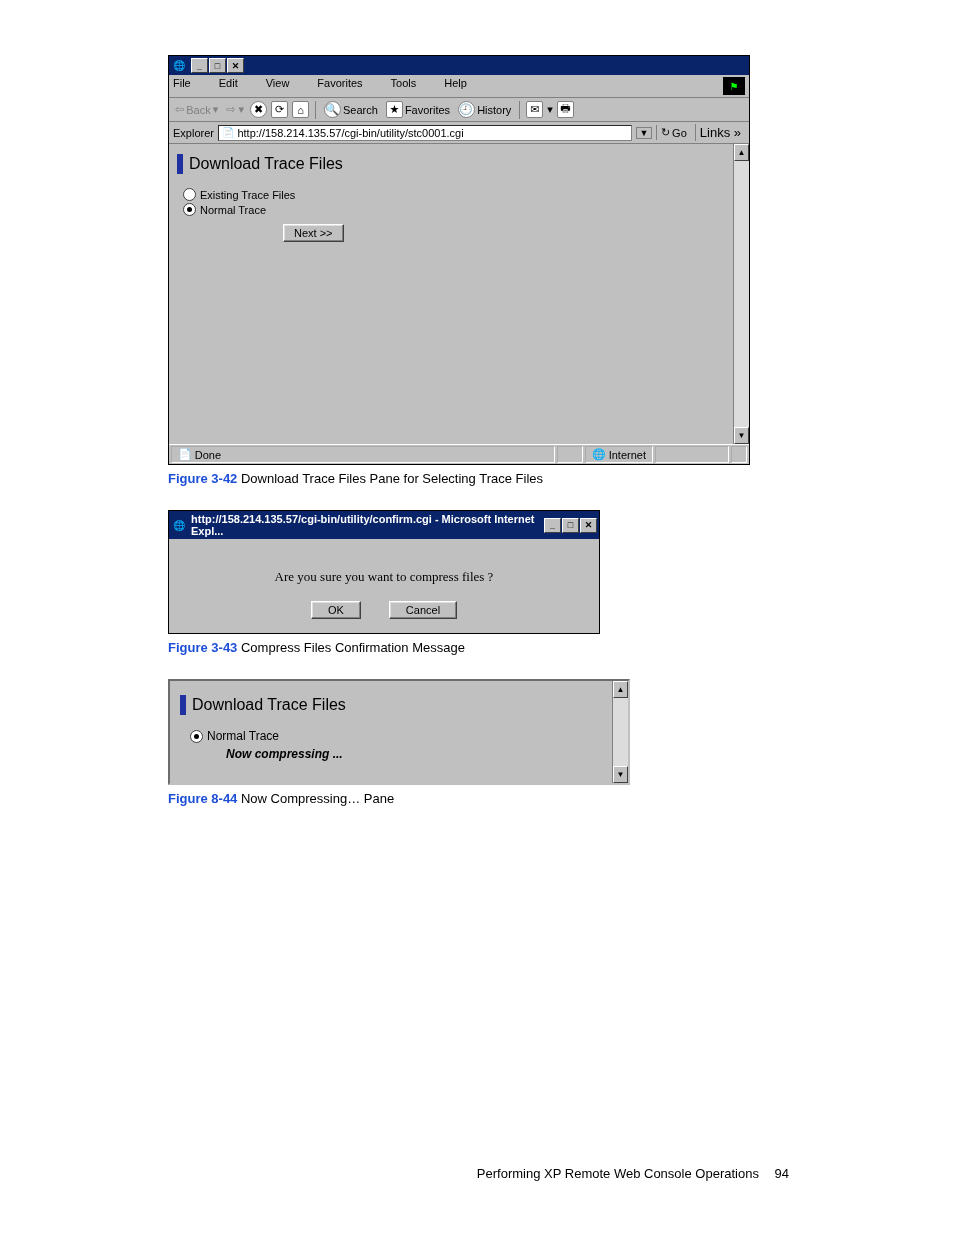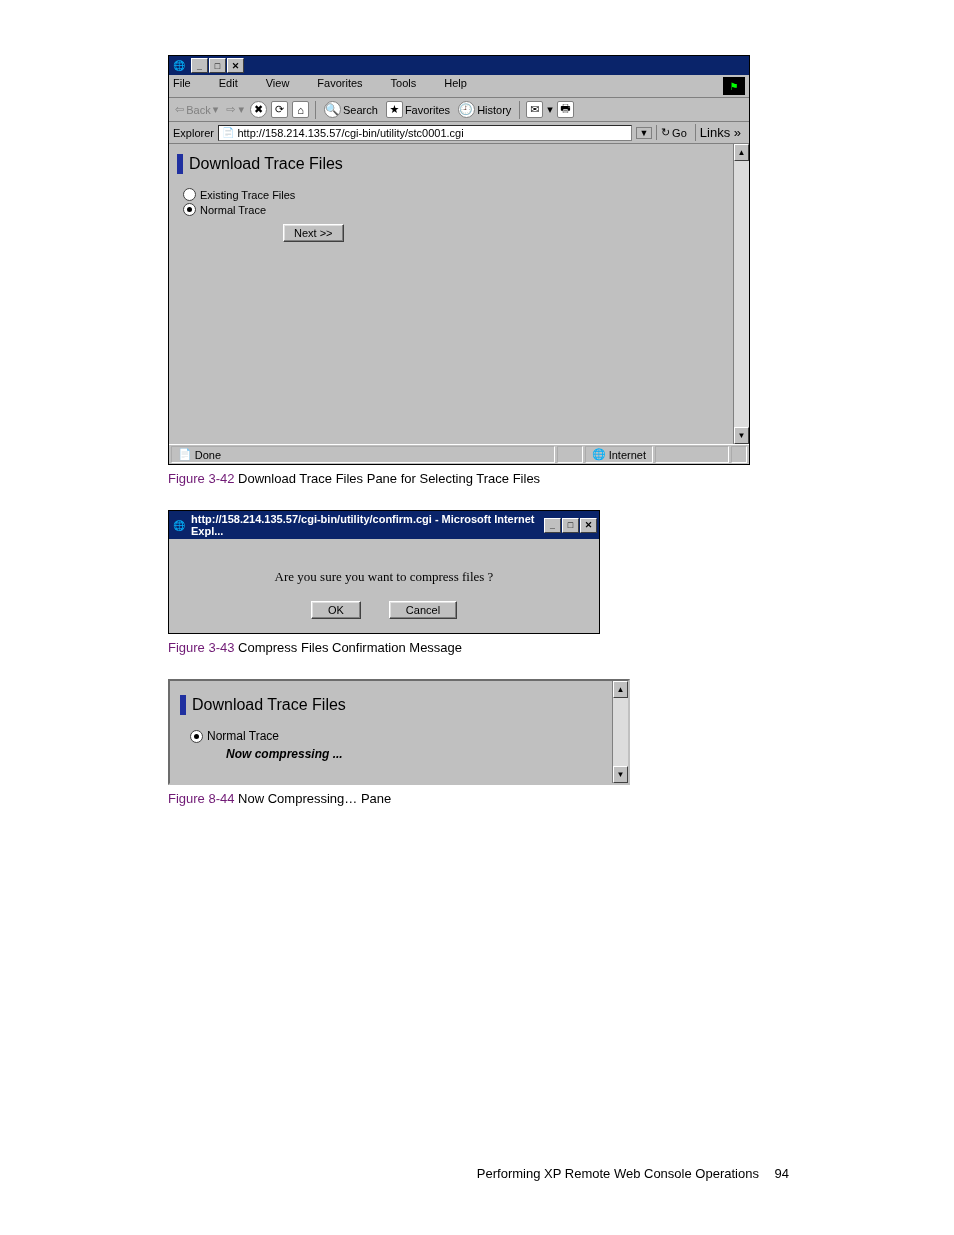--- a/index.html
+++ b/index.html
@@ -179,21 +179,21 @@
     padding: 1px 6px;
     display: flex; align-items: center; gap: 3px;
   }
   .statusbar .cell.first { flex: 1; }
   .statusbar .grip { width: 14px; border: 1px inset #fff; }
   
   .caption {
     font-size: 13px;
     margin: 6px 0 24px 0;
   }
-  .caption .fignum { color: #701a75; font-weight: normal; }
+  .caption .fignum { color: #1d4ed8; font-weight: bold; }
   
   .dlg {
     width: 430px;
     border: 1px solid #000;
     background: #c0c0c0;
     font-family: Tahoma, Arial, sans-serif;
     font-size: 11px;
   }
   .dlg .titlebar { font-size: 11px; }
   .dlg-body {

